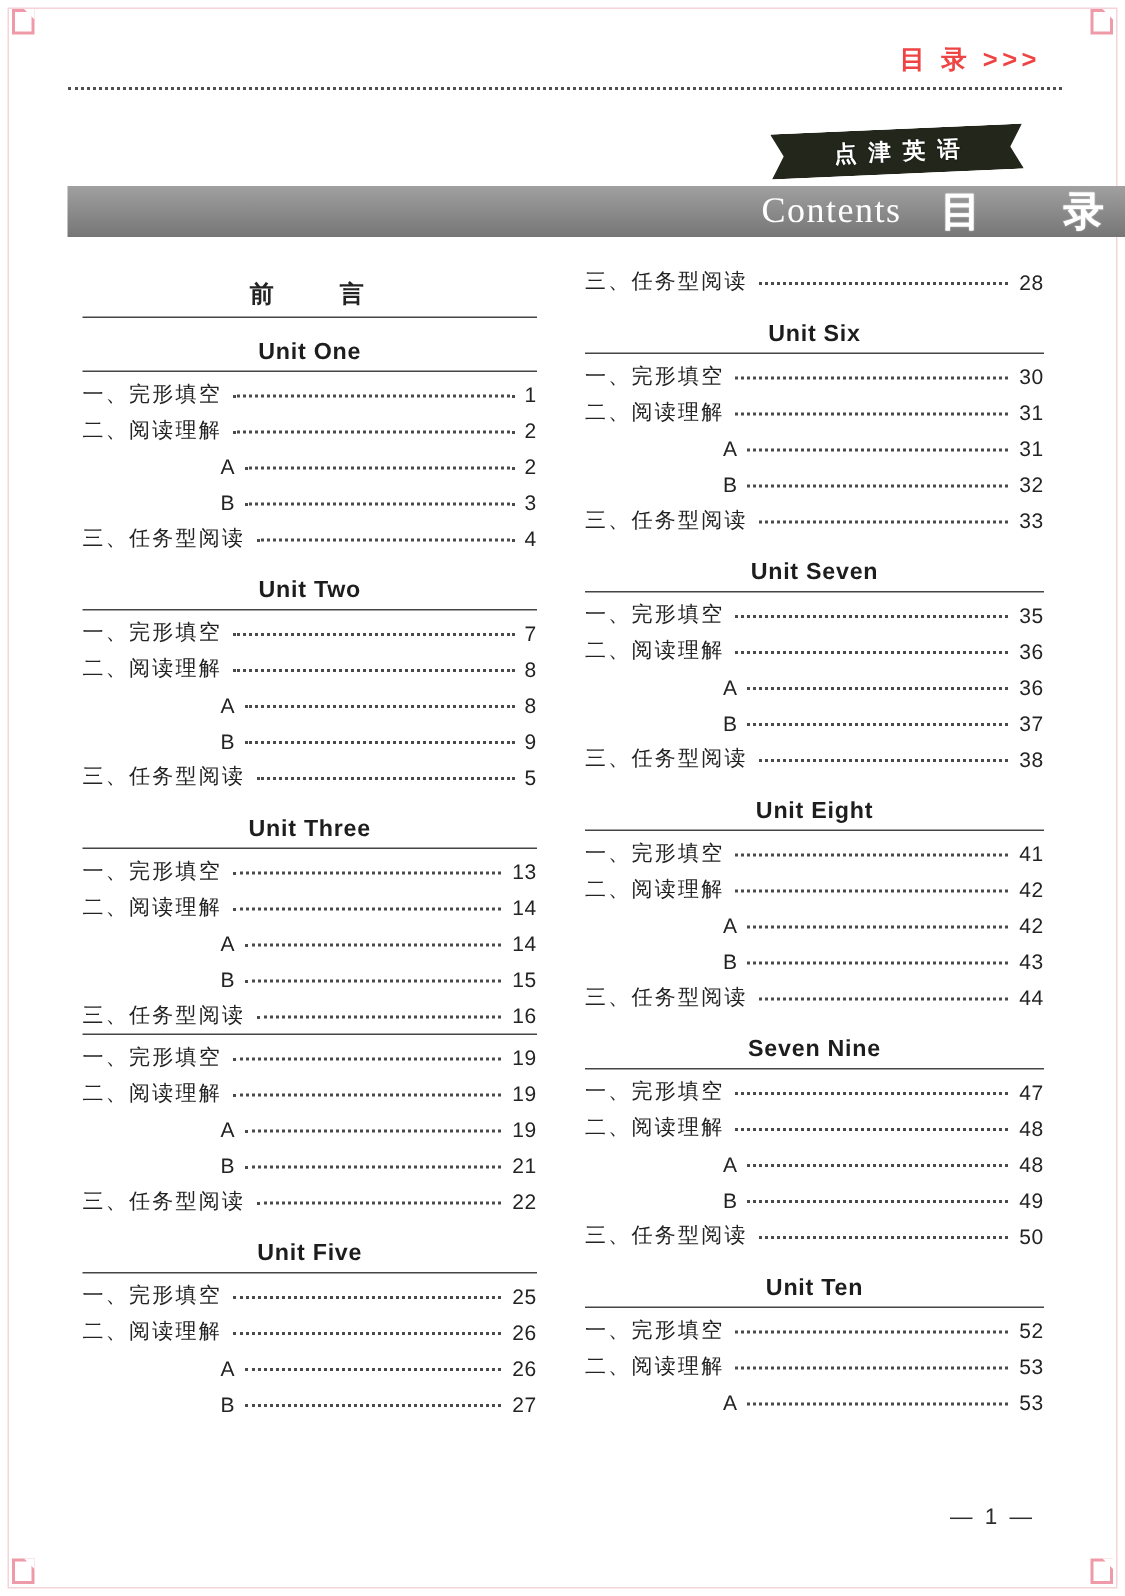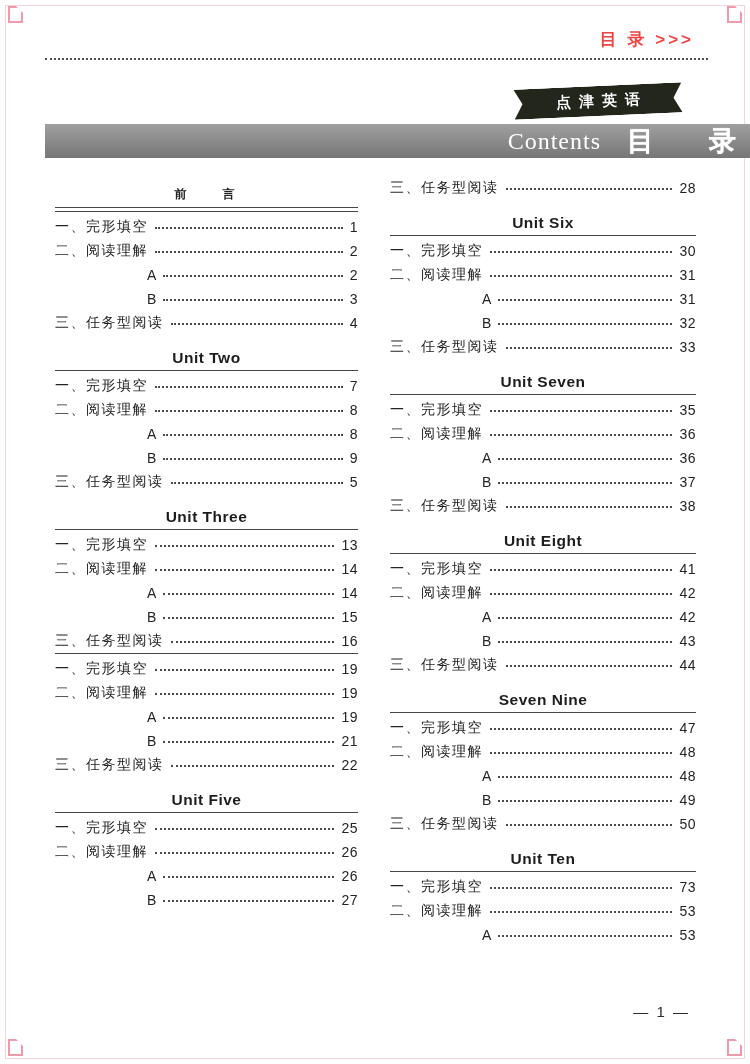--- a/index.html
+++ b/index.html
@@ -56,21 +56,21 @@
     font-size:27px;color:#ffffff;font-weight:bold;letter-spacing:14px;
     text-shadow:0 0 1px #fff;
   }
 
   
   .toc-col{position:absolute;box-sizing:border-box;}
   #col-left{left:55px;top:186px;width:303px;}
   #col-right{left:390px;top:176px;width:306px;}
 
   .preface-row{
-    text-align:center;font-size:12px;font-weight:bold;letter-spacing:4px;
+    text-align:center;font-size:16px;font-weight:bold;letter-spacing:4px;
     color:#222;padding-bottom:4px;
   }
   .unit-title{
     text-align:center;font-size:15.5px;font-weight:bold;color:#1d1d1d;
     letter-spacing:0.5px;margin-top:14px;padding-bottom:3px;
   }
   .rule{height:0;border-top:1.5px solid #454545;margin-bottom:3px;}
 
   .entry-row{
     display:flex;align-items:center;height:24px;font-size:14px;color:#232323;
@@ -103,20 +103,21 @@
 </div>
 
 <div class="title-bar">
   <span class="title-en">Contents</span>
   <span class="title-cn">目　录</span>
 </div>
 
 <div class="toc-col" id="col-left">
     <div class="preface-row">前　　言</div>
     <div class="rule"></div>
+    <div class="unit-title">Unit One</div>
     <div class="rule"></div>
     <div class="entry-row">
       <span class="entry-label">一、完形填空</span>
       <span class="leader"></span>
       <span class="entry-page">1</span>
     </div>
     <div class="entry-row">
       <span class="entry-label">二、阅读理解</span>
       <span class="leader"></span>
       <span class="entry-page">2</span>
@@ -351,21 +352,21 @@
     <div class="entry-row">
       <span class="entry-label">三、任务型阅读</span>
       <span class="leader"></span>
       <span class="entry-page">50</span>
     </div>
     <div class="unit-title">Unit Ten</div>
     <div class="rule"></div>
     <div class="entry-row">
       <span class="entry-label">一、完形填空</span>
       <span class="leader"></span>
-      <span class="entry-page">73</span>
+      <span class="entry-page">52</span>
     </div>
     <div class="entry-row">
       <span class="entry-label">二、阅读理解</span>
       <span class="leader"></span>
       <span class="entry-page">53</span>
     </div>
     <div class="entry-row sub">
       <span class="entry-label">A</span>
       <span class="leader"></span>
       <span class="entry-page">53</span>

